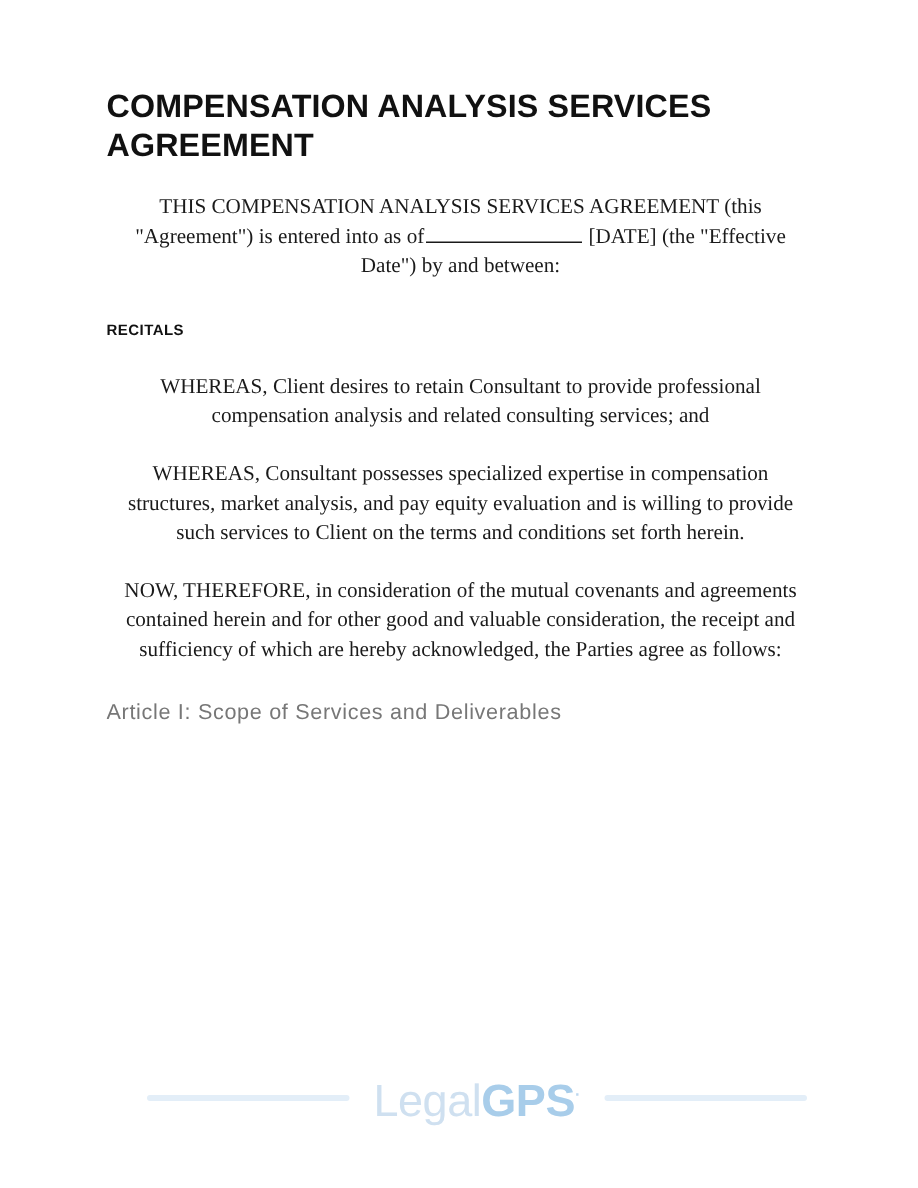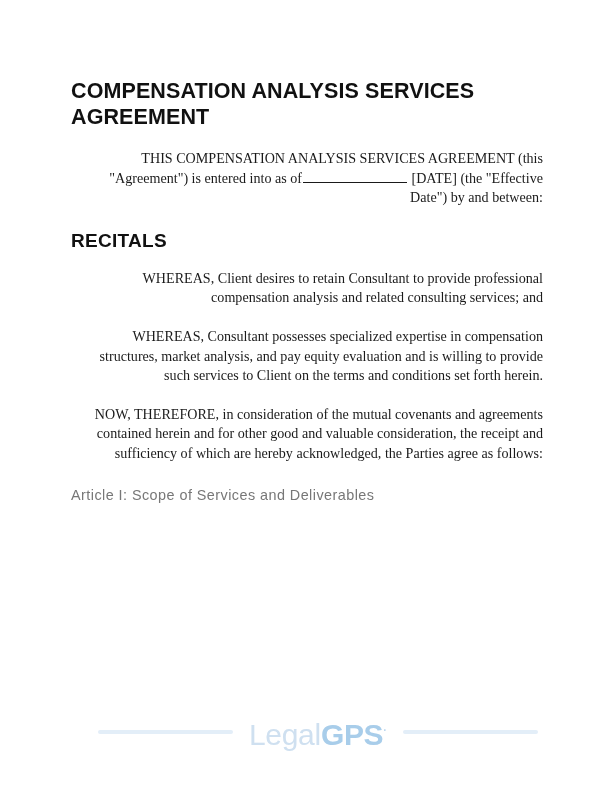--- a/index.html
+++ b/index.html
@@ -34,32 +34,32 @@
 
   
   .doc-title {
     font-family: "Liberation Sans", sans-serif;
     font-weight: bold;
     font-size: 21.5px;
     line-height: 26px;
     letter-spacing: 0.1px;
     color: #111111;
     margin: 0;
-    padding-top: 78px;
+    padding-top: 58px;
     width: 430px;
   }
 
   
   .para {
     font-family: "Liberation Serif", serif;
     font-size: 14.1px;
     line-height: 19.6px;
     color: #1a1a1a;
     margin: 0;
-    text-align: right;
+    text-align: center;
   }
 
   .para.gap-lg { margin-top: 19px; }
 
   .bold { font-weight: bold; }
 
   
   .blank {
     display: inline-block;
     border-bottom: 1.3px solid #1a1a1a;
@@ -67,21 +67,21 @@
     height: 0.82em;
     margin: 0 1px;
   }
   .blank.w1 { width: 104px; }
   .blank.w2 { width: 110px; }
 
   
   .h-recitals {
     font-family: "Liberation Sans", sans-serif;
     font-weight: bold;
-    font-size: 19px;
+    font-size: 10px;
     line-height: 18px;
     letter-spacing: 0.3px;
     color: #111111;
     margin: 0;
     padding-top: 24px;
   }
 
   .h-article {
     font-family: "Liberation Sans", sans-serif;
     font-weight: normal;

